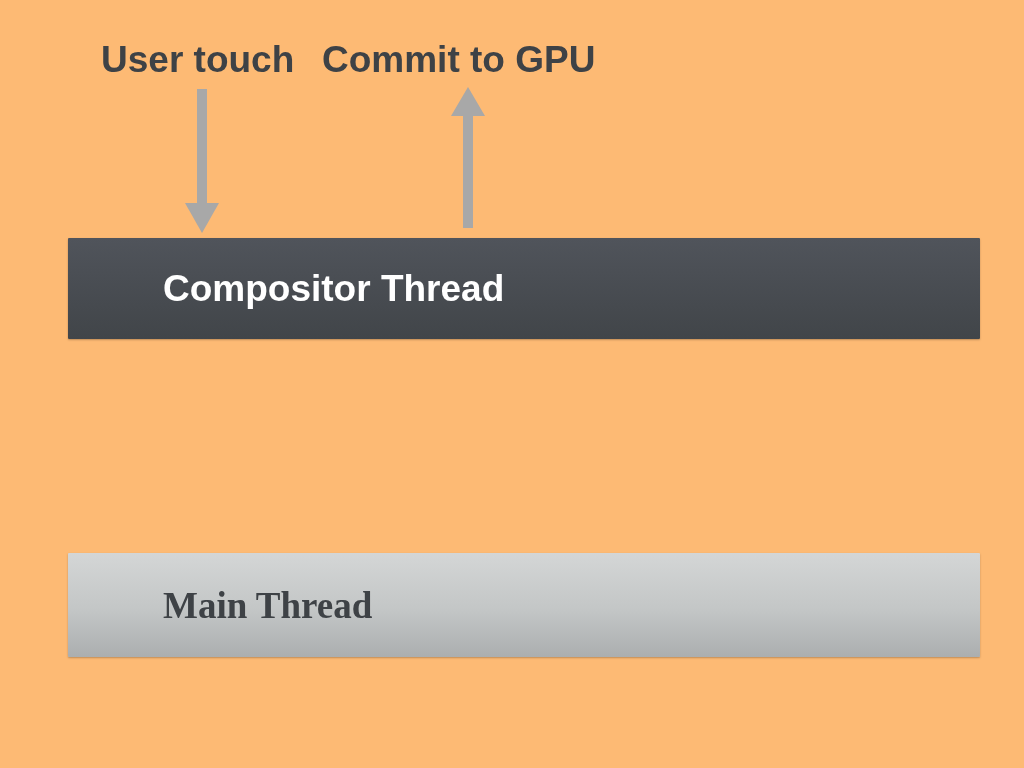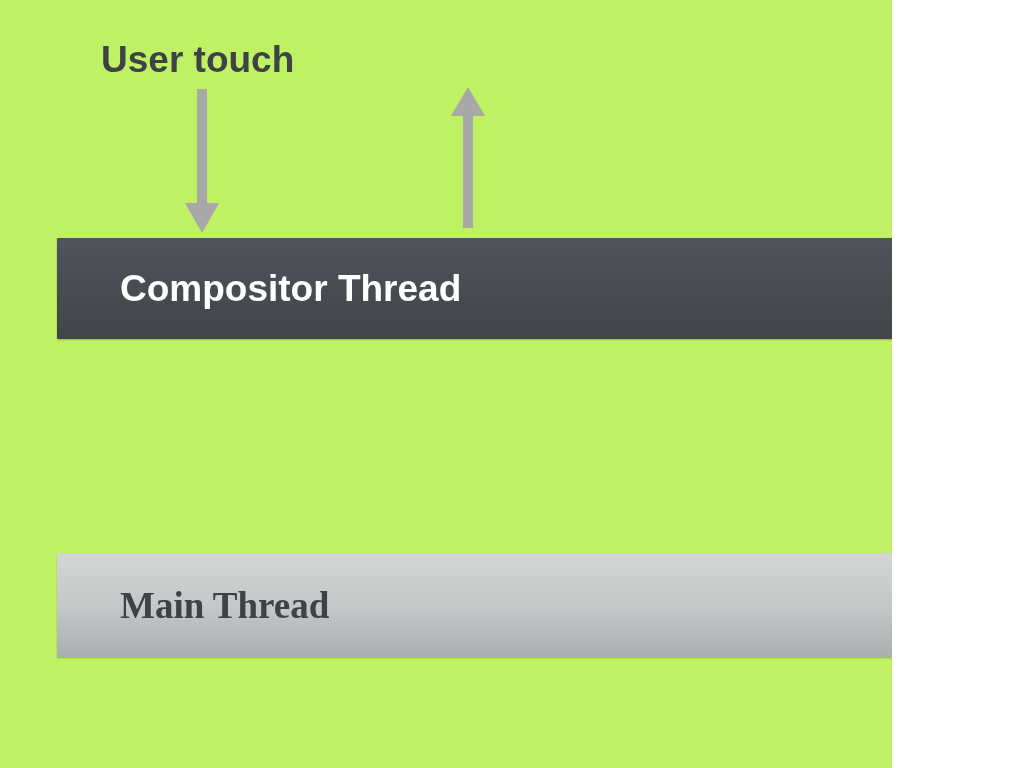--- a/index.html
+++ b/index.html
@@ -3,23 +3,23 @@
 <meta charset="utf-8">
 <style>
   html, body {
     margin: 0;
     padding: 0;
     background: #ffffff;
     font-family: "Liberation Sans", sans-serif;
   }
   .stage {
     position: relative;
-    width: 892px;
+    width: 1024px;
     height: 768px;
-    background: #bef264;
+    background: #fdba74;
     overflow: hidden;
   }
   .toplabel {
     position: absolute;
     top: 38px;
     font-size: 37px;
     line-height: 44px;
     font-weight: bold;
     color: var(--label-text, #3e4246);
     white-space: nowrap;
@@ -52,25 +52,25 @@
   .arrow-up .head {
     left: 0; top: 0;
     border-left: 17px solid transparent;
     border-right: 17px solid transparent;
     border-bottom: 29px solid var(--arrow, #a8a8a8);
   }
   .arrow-up .shaft { left: 12px; top: 28px; height: 113px; }
 
   .bar {
     position: absolute;
-    left: 57px;
+    left: 68px;
     width: 912px;
     display: flex;
     align-items: center;
-    padding-left: 63px;
+    padding-left: 95px;
     box-sizing: border-box;
     border-radius: 1px;
     box-shadow: 0 1px 2px rgba(0,0,0,0.25);
   }
   .bar span {
     font-size: 37px;
     font-weight: bold;
     white-space: nowrap;
   }
   .bar-compositor {
@@ -86,20 +86,21 @@
   }
   .bar-main span { color: var(--main-text, #3e4246); font-family: Liberation Serif, serif; }
 </style>
 </head>
 <body>
 
 <div class="stage">
 
   <div class="toplabel user-touch">User touch</div>
 
+  <div class="toplabel commit-gpu">Commit to GPU</div>
 
   <div class="arrow arrow-down">
     <div class="shaft"></div>
     <div class="head"></div>
   </div>
 
   <div class="arrow arrow-up">
     <div class="head"></div>
     <div class="shaft"></div>
   </div>

